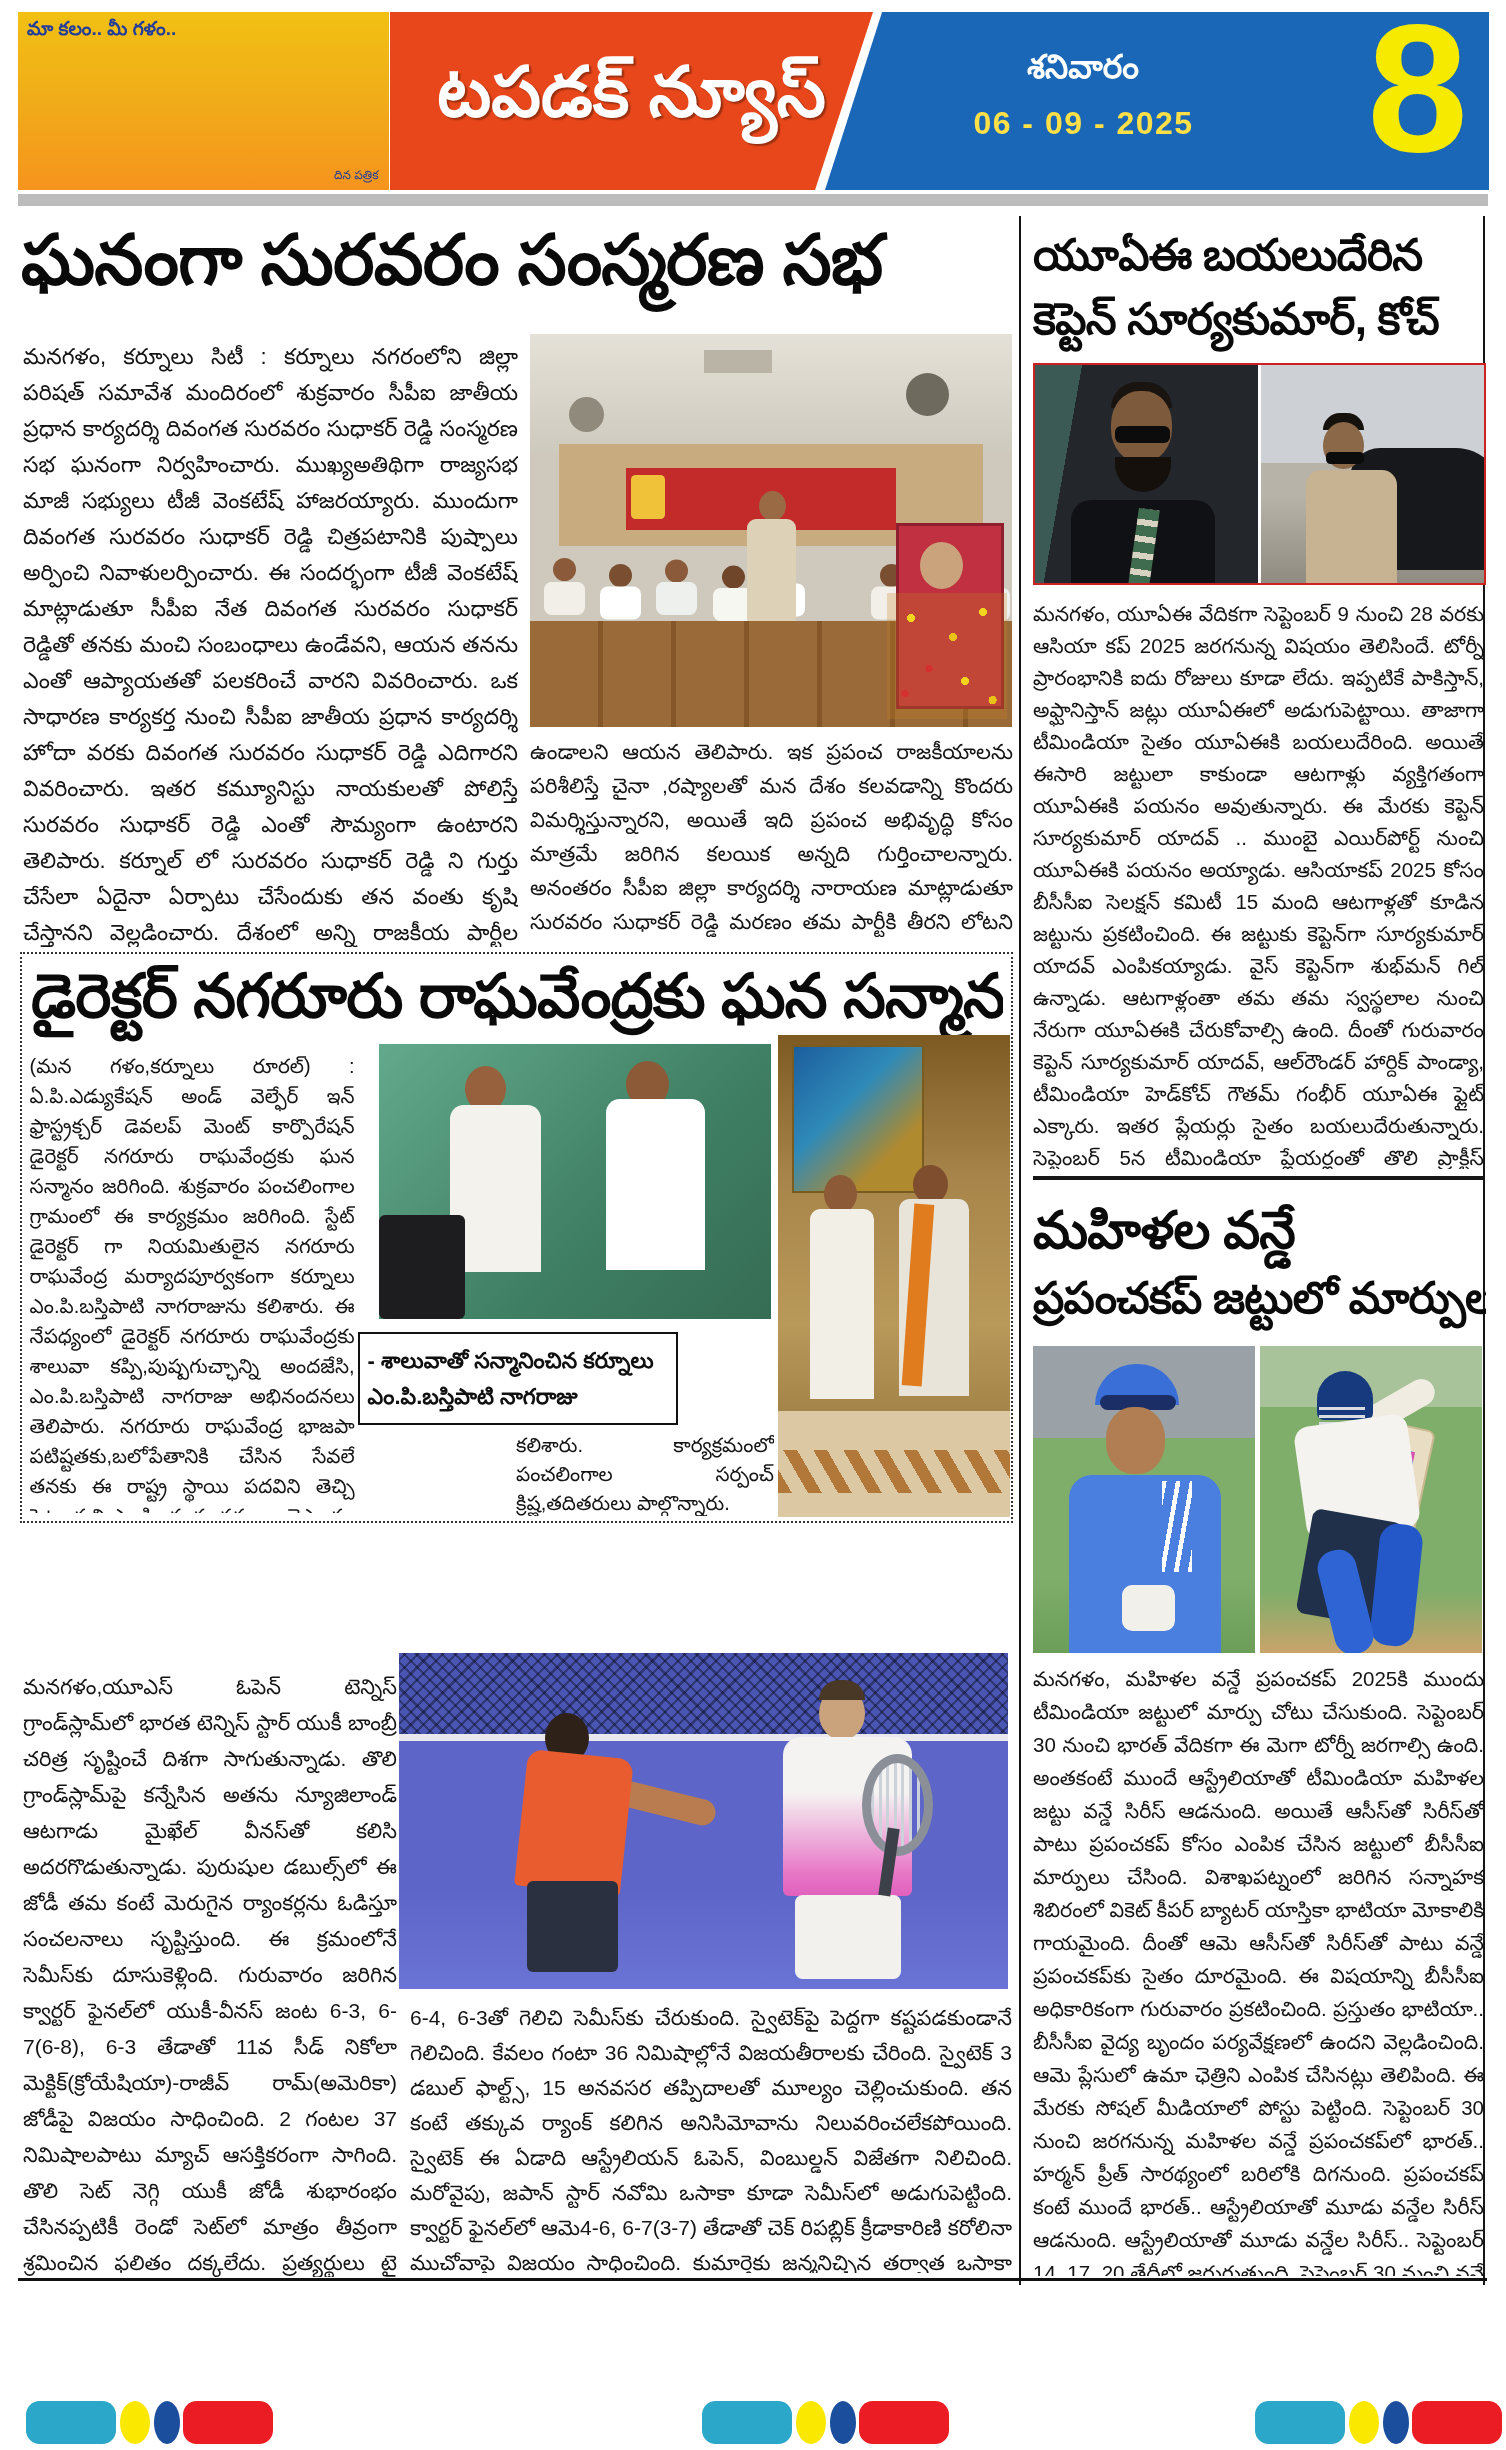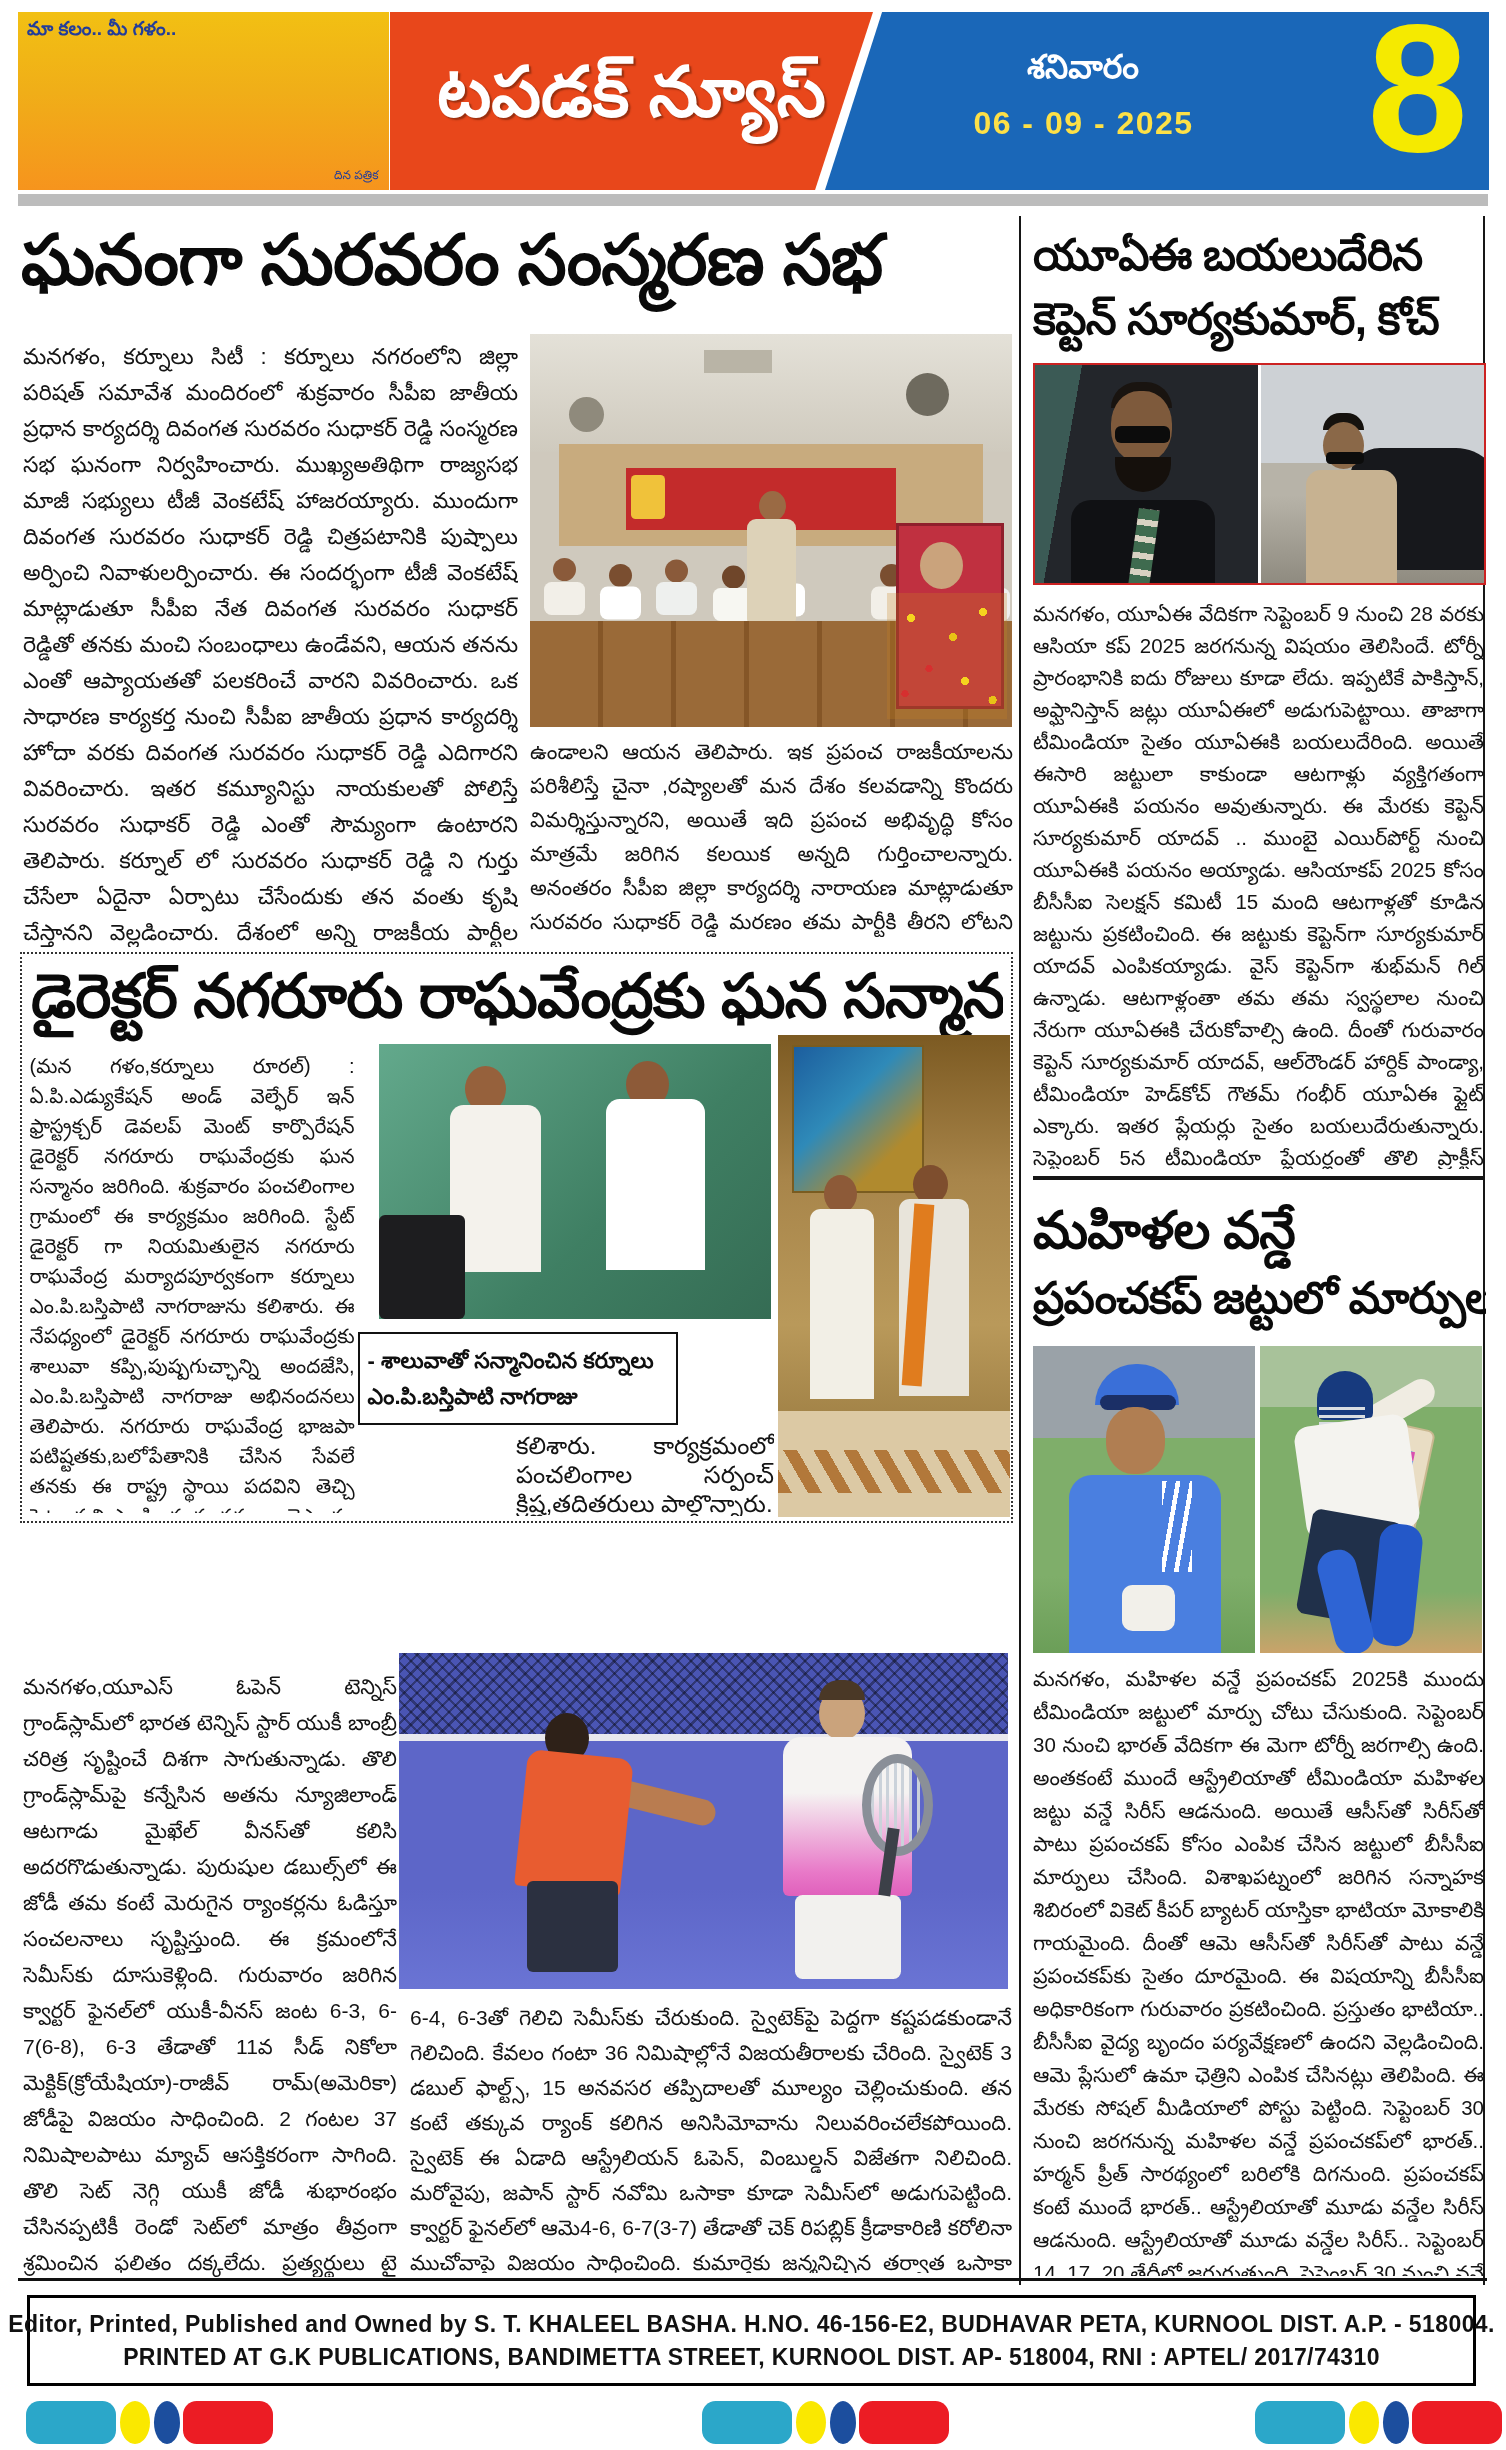--- a/index.html
+++ b/index.html
@@ -202,21 +202,21 @@
     <div class="abs photo dir-photo1">
       <div class="abs dp1-head1"></div>
       <div class="abs dp1-man1"></div>
       <div class="abs dp1-head2"></div>
       <div class="abs dp1-man2"></div>
       <div class="abs dp1-chair"></div>
     </div>
 
     <div class="abs caption-box">- శాలువాతో సన్మానించిన కర్నూలు ఎం.పి.బస్తిపాటి  నాగరాజు</div>
 
-    <div class="abs body-text" style="left:494px;top:477px;width:258px;height:85px;font-size:24px;line-height:29px;">కలిశారు. కార్యక్రమంలో పంచలింగాల సర్పంచ్ క్రిష్ణ,తదితరులు పాల్గొన్నారు.</div>
+    <div class="abs body-text" style="left:494px;top:477px;width:258px;height:85px;font-size:20px;line-height:29px;">కలిశారు. కార్యక్రమంలో పంచలింగాల సర్పంచ్ క్రిష్ణ,తదితరులు పాల్గొన్నారు.</div>
 
     <div class="abs photo dir-photo2">
       <div class="abs dp2-glass"></div>
       <div class="abs dp2-head1"></div>
       <div class="abs dp2-man1"></div>
       <div class="abs dp2-head2"></div>
       <div class="abs dp2-man2"></div>
       <div class="abs dp2-stole"></div>
       <div class="abs dp2-floor"></div>
       <div class="abs dp2-stripe"></div>
@@ -292,24 +292,20 @@
       <div class="w2-grill"></div>
       <div class="w2-body"></div>
       <div class="w2-pants"></div>
       <div class="w2-pad1"></div>
       <div class="w2-pad2"></div>
     </div>
   </div>
 
   <div class="abs body-text" style="left:1033px;top:1662px;width:451px;height:614px;font-size:20.5px;line-height:33px;">మనగళం, మహిళల వన్డే ప్రపంచకప్ 2025కి ముందు టీమిండియా జట్టులో మార్పు చోటు చేసుకుంది. సెప్టెంబర్ 30 నుంచి భారత్ వేదికగా ఈ మెగా టోర్నీ జరగాల్సి ఉంది. అంతకంటే ముందే ఆస్ట్రేలియాతో టీమిండియా మహిళల జట్టు వన్డే సిరీస్ ఆడనుంది. అయితే ఆసీస్‌తో సిరీస్‌తో పాటు ప్రపంచకప్ కోసం ఎంపిక చేసిన జట్టులో బీసీసీఐ మార్పులు చేసింది. విశాఖపట్నంలో జరిగిన సన్నాహక శిబిరంలో వికెట్ కీపర్ బ్యాటర్ యాస్తికా భాటియా మోకాలికి గాయమైంది. దీంతో ఆమె ఆసీస్‌తో సిరీస్‌తో పాటు వన్డే ప్రపంచకప్‌కు సైతం దూరమైంది. ఈ విషయాన్ని బీసీసీఐ అధికారికంగా గురువారం ప్రకటించింది. ప్రస్తుతం భాటియా.. బీసీసీఐ వైద్య బృందం పర్యవేక్షణలో ఉందని వెల్లడించింది. ఆమె ప్లేసులో ఉమా ఛెత్రిని ఎంపిక చేసినట్లు తెలిపింది. ఈ మేరకు సోషల్ మీడియాలో పోస్టు పెట్టింది. సెప్టెంబర్ 30 నుంచి జరగనున్న మహిళల వన్డే ప్రపంచకప్‌లో భారత్.. హర్మన్ ప్రీత్ సారథ్యంలో బరిలోకి దిగనుంది. ప్రపంచకప్ కంటే ముందే భారత్.. ఆస్ట్రేలియాతో మూడు వన్డేల సిరీస్ ఆడనుంది. ఆస్ట్రేలియాతో మూడు వన్డేల సిరీస్.. సెప్టెంబర్ 14, 17, 20 తేదీల్లో జరుగుతుంది. సెప్టెంబర్ 30 నుంచి వన్డే ప్రపంచకప్ కప్ ప్రారంభం కానుంది. నవంబర్ 2న జరిగే ఫైనల్‌తో విజేత ఎవరో తేలిపోనుంది. ఈ టోర్నీలో పాకిస్తాన్ ఆడే మ్యాచ్‌లు మాత్రం శ్రీలంక వేదికగా జరుగుతాయి. ప్రపంచకప్ కోసం ఎంపిక చేసిన భారత జట్టులో కడపకు చెందిన నల్లపురెడ్డి శ్రీ చరణి.. హైదరాబాద్ ప్లేయర్ అరుంధతి రెడ్డి చోటు దక్కించుకున్నారు.</div>
 
-  <div class="abs footer-box">
-    <div class="footer-line">Editor, Printed, Published and Owned by S. T. KHALEEL BASHA. H.NO. 46-156-E2, BUDHAVAR PETA, KURNOOL DIST. A.P. - 518004.</div>
-    <div class="footer-line">PRINTED AT G.K PUBLICATIONS, BANDIMETTA STREET, KURNOOL DIST. AP- 518004, RNI : APTEL/ 2017/74310</div>
-  </div>
 
   <div class="abs shape-strip">
     <div class="shape-group" style="left:26px;">
       <span class="sh-teal"></span>
       <span class="sh-yellow"></span>
       <span class="sh-blue"></span>
       <span class="sh-red"></span>
     </div>
     <div class="shape-group" style="left:702px;">
       <span class="sh-teal"></span>

